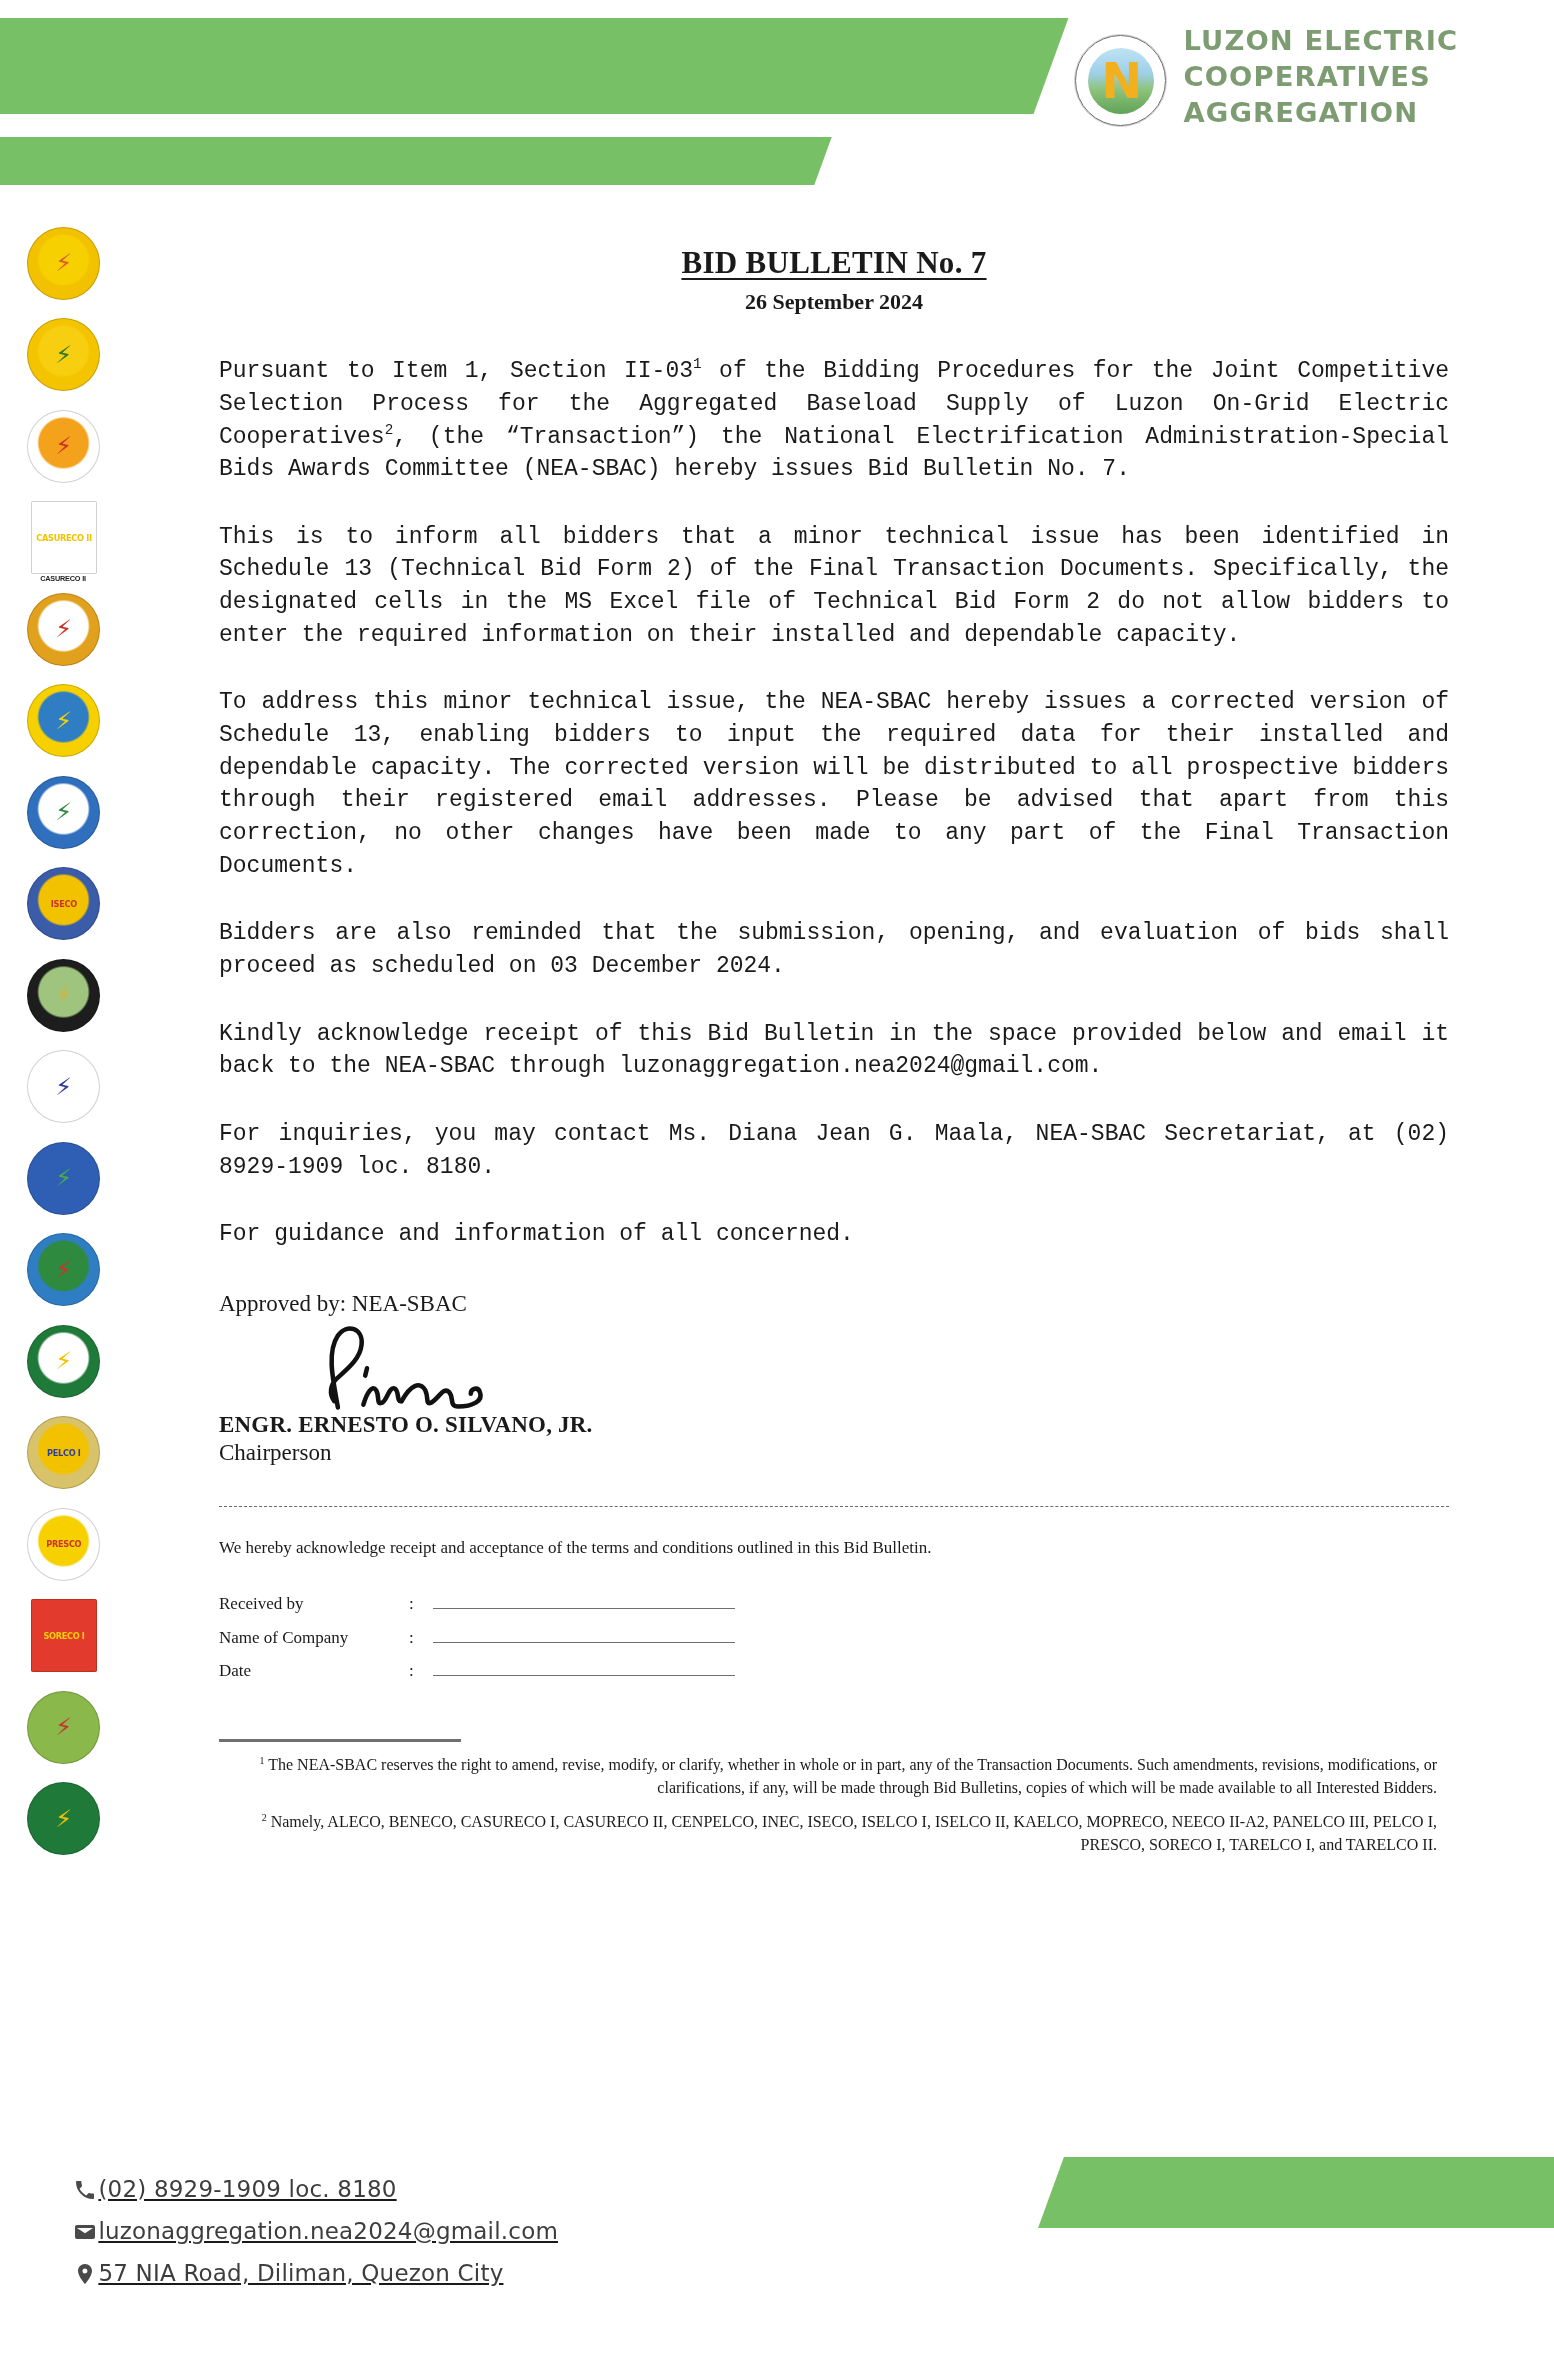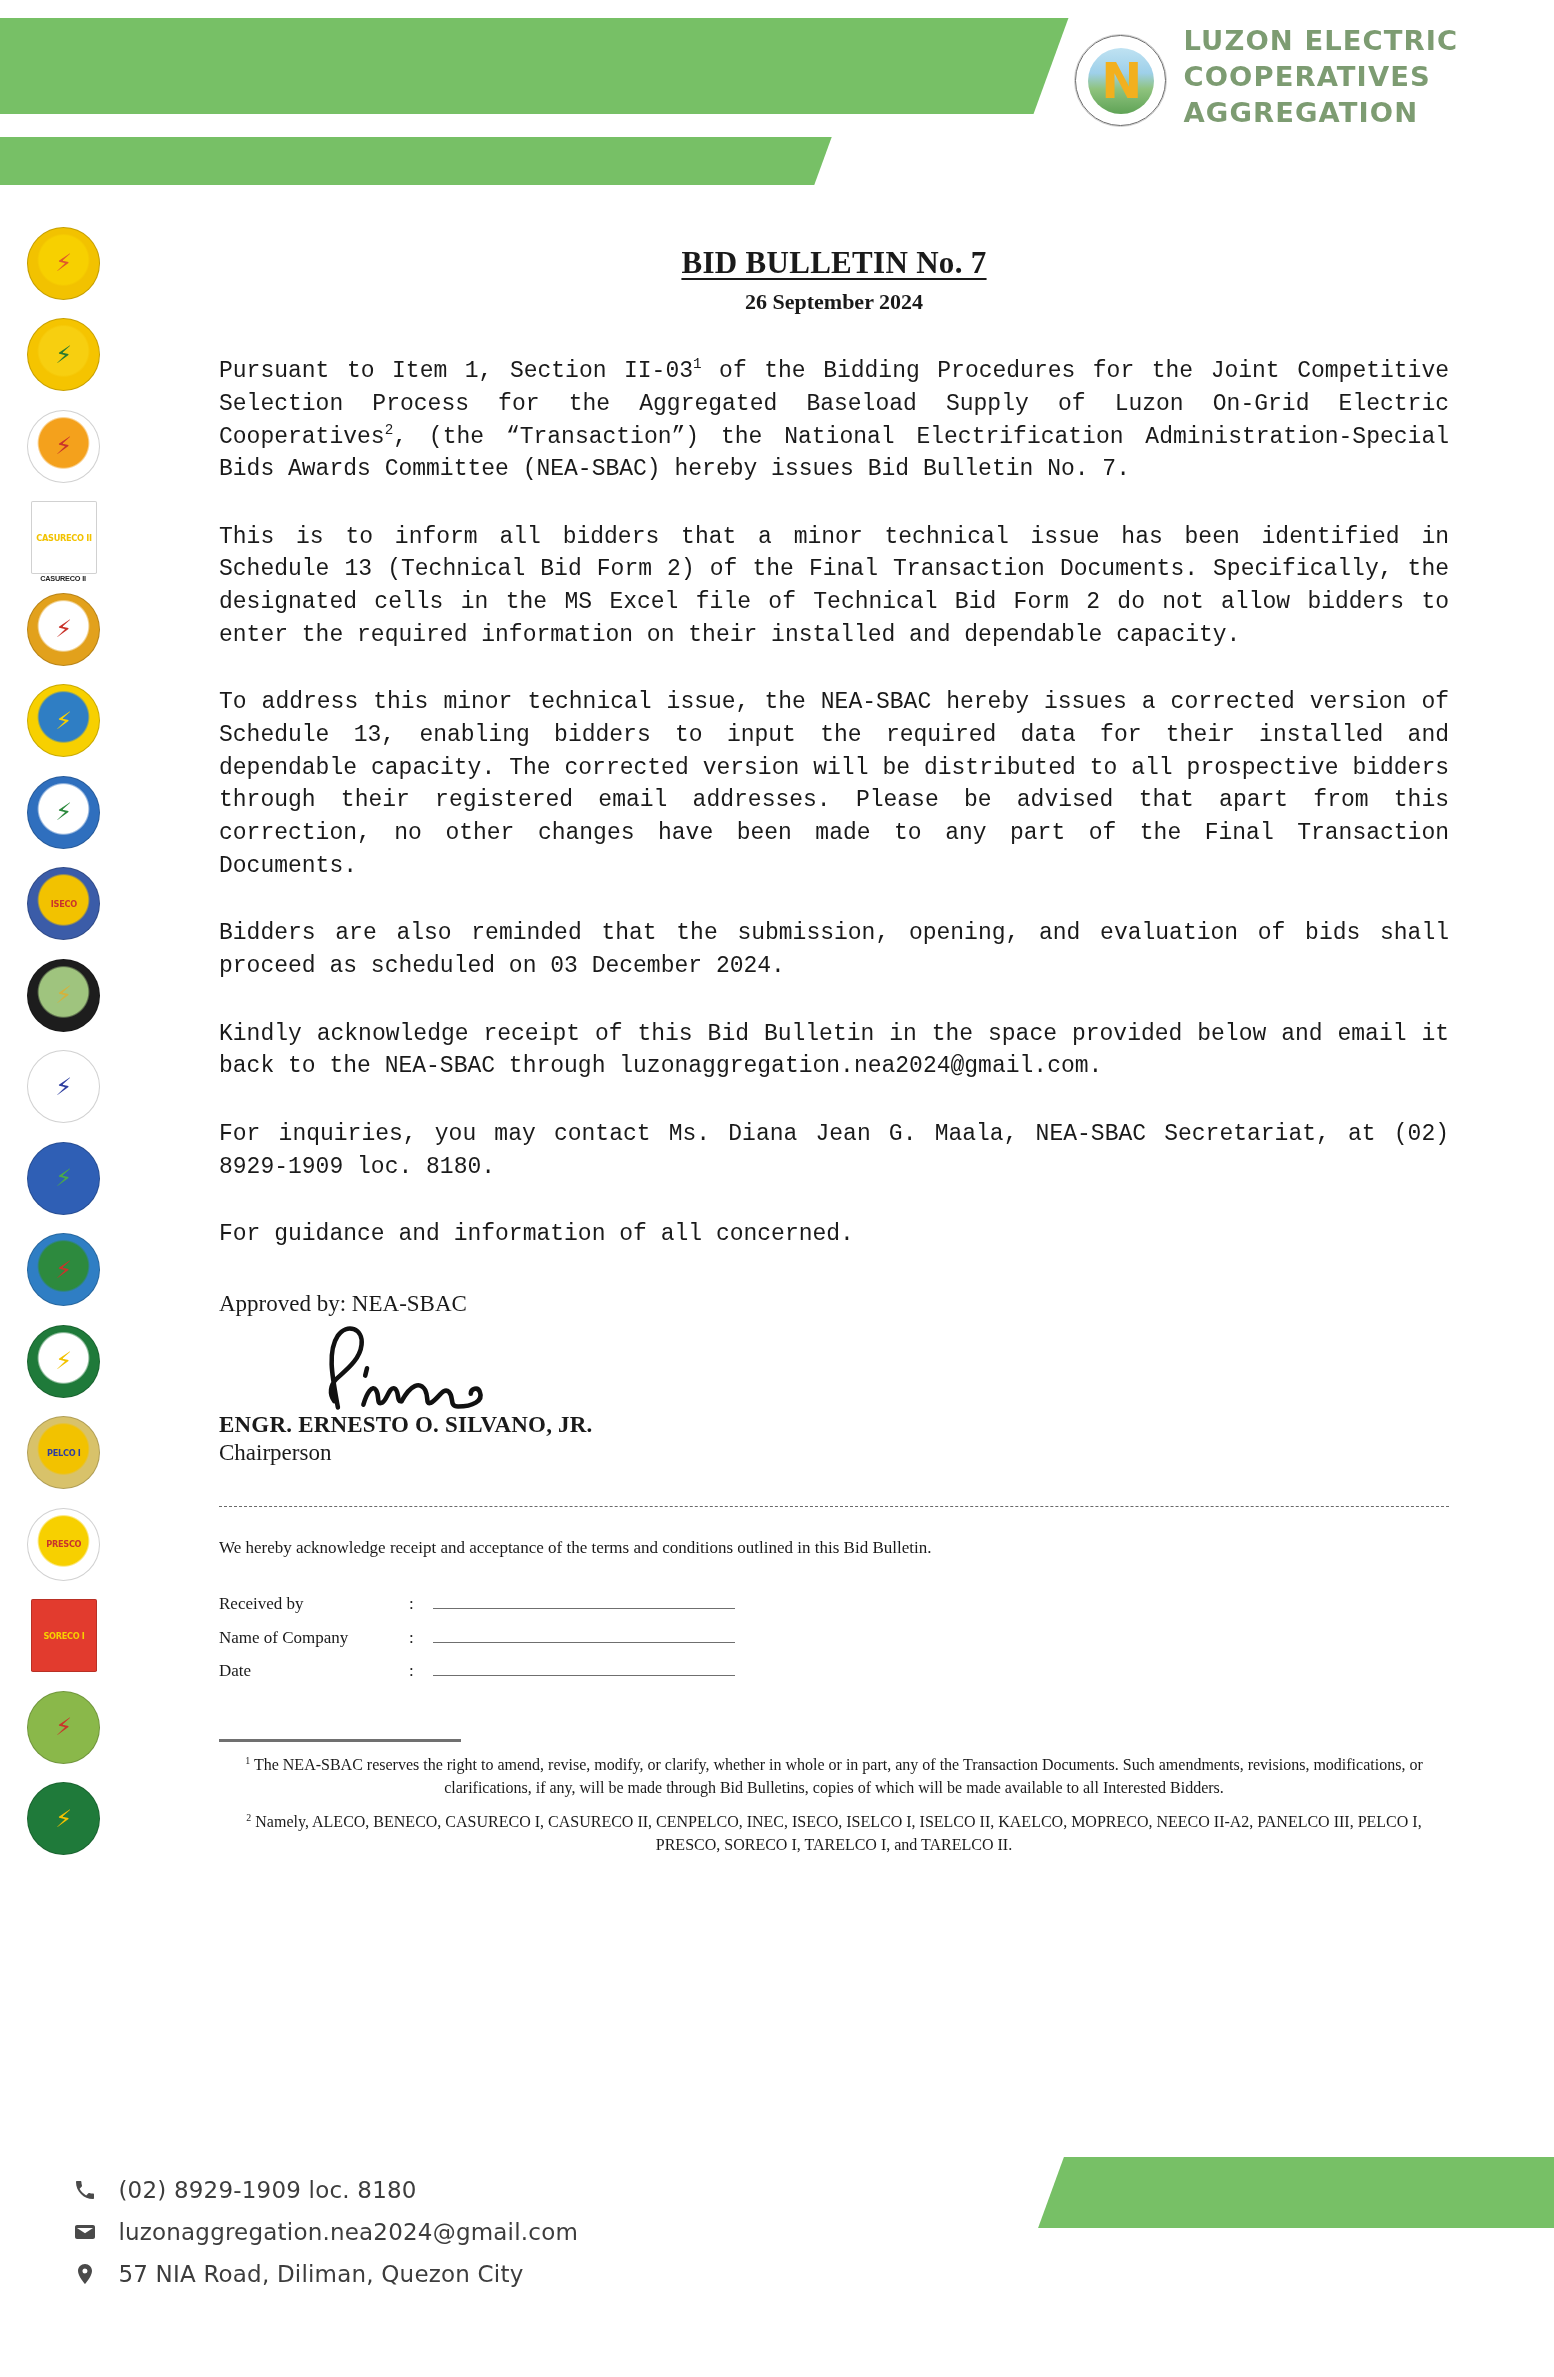--- a/index.html
+++ b/index.html
@@ -227,21 +227,21 @@
   .fn-rule {
     width: 242px;
     height: 2.7px;
     background: #707070;
     margin: 48px 0 11px 0;
   }
   .footnote {
     font-size: 16px;
     line-height: 1.42;
     margin: 12px;
-    text-align: center;
+    text-align: right;
   }
 
   
   .footer-banner {
     position: absolute;
     left: 0;
     bottom: 0;
     width: 1554px;
     height: 247px;
   }
@@ -257,22 +257,22 @@
   .footer-contacts {
     position: absolute;
     left: 71px;
     top: 46px;
     display: flex;
     flex-direction: column;
     gap: 14.6px;
   }
   .contact-row {
     display: flex;
-    align-items: center;
-    gap: 20px;
+    align-items: flex-start;
+    text-decoration: underline;
   }
   .contact-ico {
     width: 27.4px;
     height: 27.4px;
     flex: 0 0 auto;
     display: flex;
     align-items: center;
     justify-content: center;
     color: #4a4a4a;
   }

